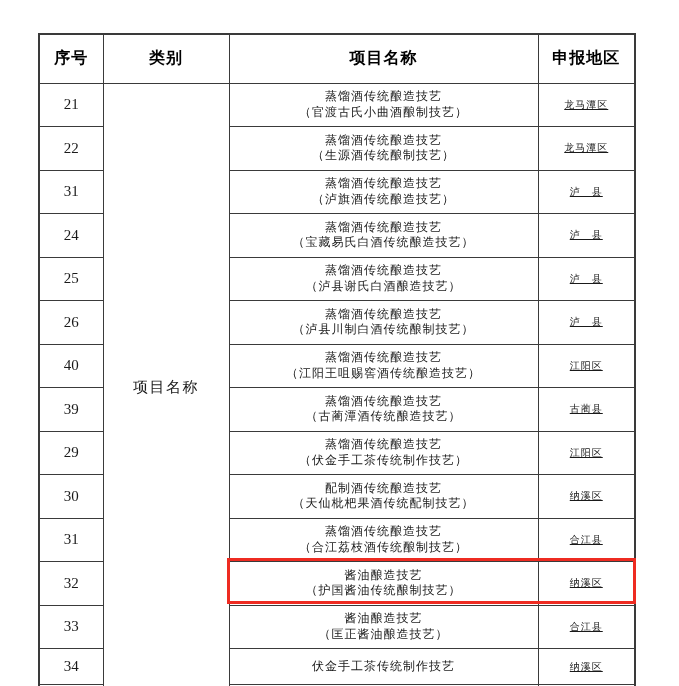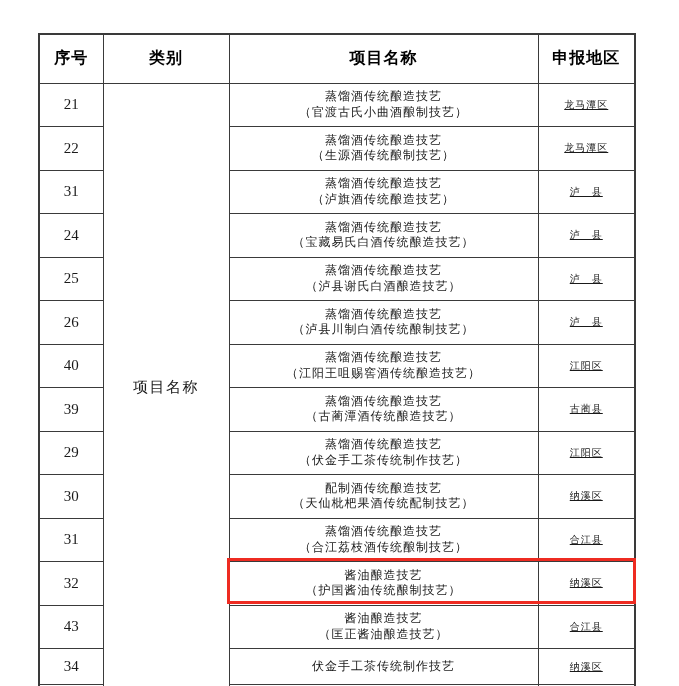--- a/index.html
+++ b/index.html
@@ -184,21 +184,21 @@
   </tr>
   <tr class="row-two-line">
     <td class="num-cell">32</td>
     <td class="name-cell">
           <div>酱油酿造技艺</div>
           <div>（护国酱油传统酿制技艺）</div>
         </td>
     <td class="region-cell">纳溪区</td>
   </tr>
   <tr class="row-two-line">
-    <td class="num-cell">43</td>
+    <td class="num-cell">33</td>
     <td class="name-cell">
           <div>酱油酿造技艺</div>
           <div>（匡正酱油酿造技艺）</div>
         </td>
     <td class="region-cell">合江县</td>
   </tr>
   <tr class="row-one-line">
     <td class="num-cell">34</td>
     <td class="name-cell">
           <div>伏金手工茶传统制作技艺</div>

